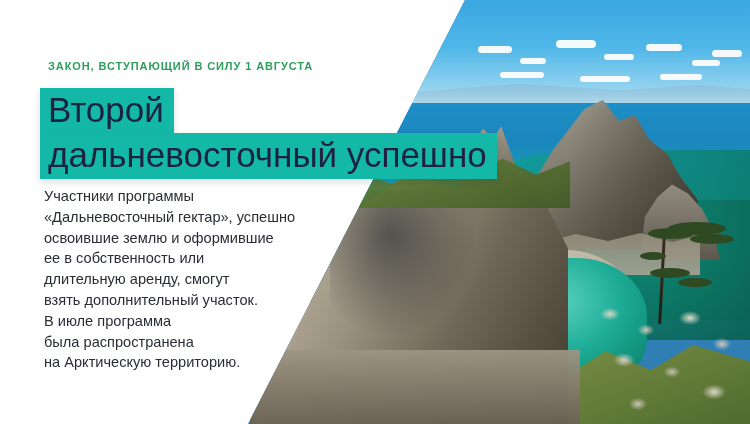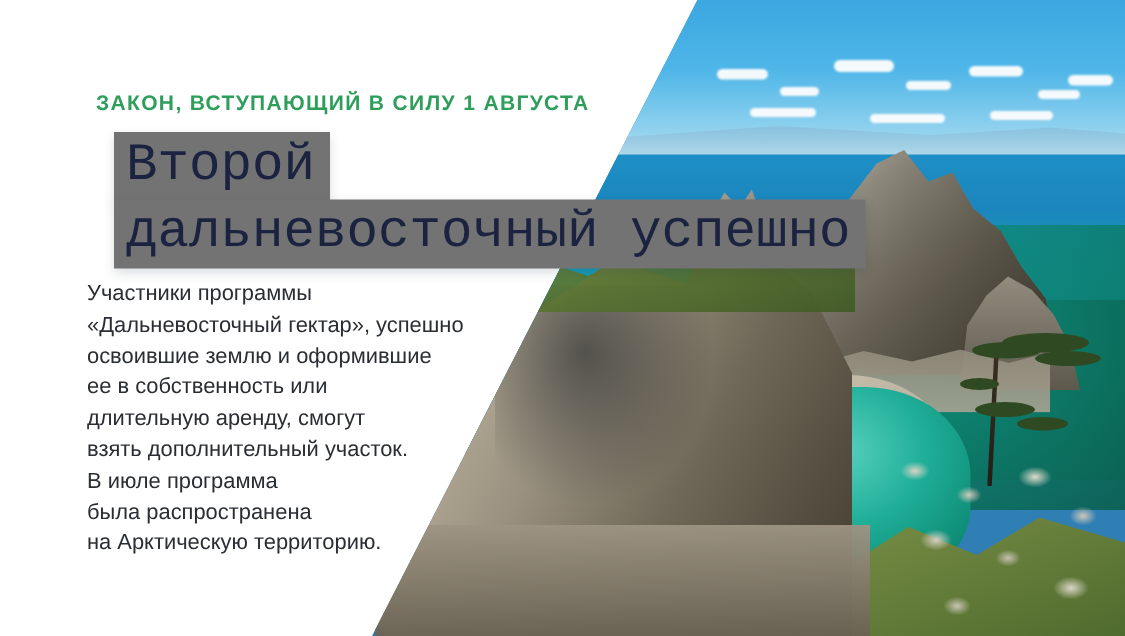--- a/index.html
+++ b/index.html
@@ -114,41 +114,40 @@
     background:linear-gradient(160deg,#6f8a3a,#3f5a24);opacity:.9;
     -webkit-clip-path:polygon(0 78%,12% 42%,26% 60%,40% 26%,56% 48%,72% 18%,86% 44%,100% 22%,100% 100%,0 100%);
     clip-path:polygon(0 78%,12% 42%,26% 60%,40% 26%,56% 48%,72% 18%,86% 44%,100% 22%,100% 100%,0 100%);}
   .cliff-base{left:250px;top:350px;width:330px;height:74px;
     background:linear-gradient(#9d9483,#6a6253);opacity:.95;}
 
   
   #content{position:absolute;left:0;top:0;width:750px;height:424px;}
 
   .eyebrow{
-    position:absolute;left:64px;top:60px;
-    font-size:14px;font-weight:700;letter-spacing:.9px;
+    position:absolute;left:48px;top:60px;
+    font-size:11px;font-weight:700;letter-spacing:.9px;
     color:#2e9e5b;white-space:nowrap;
   }
   .hl-wrap{position:absolute;left:40px;}
   .hl-line{
     display:inline-block;
-    background:#737373;
+    background:#14b8a6;
     color:#1b2340;
-    font-family:Liberation Mono, monospace;
+    font-family:Liberation Sans, sans-serif;
     font-size:35px;line-height:1.04;
     padding:4px 10px 6px 8px;
     box-shadow:0 3px 7px rgba(40,50,70,.16);
     white-space:nowrap;
-    margin-left:36px;
   }
   #hl1{top:88px;}
   #hl2{top:133px;}
 
   .body-text{
-    position:absolute;left:58px;top:186px;
+    position:absolute;left:44px;top:186px;
     width:300px;
     color:#2a2d34;
     font-size:14.6px;line-height:20.8px;
     white-space:pre-line;
     text-shadow:0 0 4px rgba(255,255,255,.95),0 0 9px rgba(255,255,255,.85);
   }
 </style>
 </head>
 <body>
 

